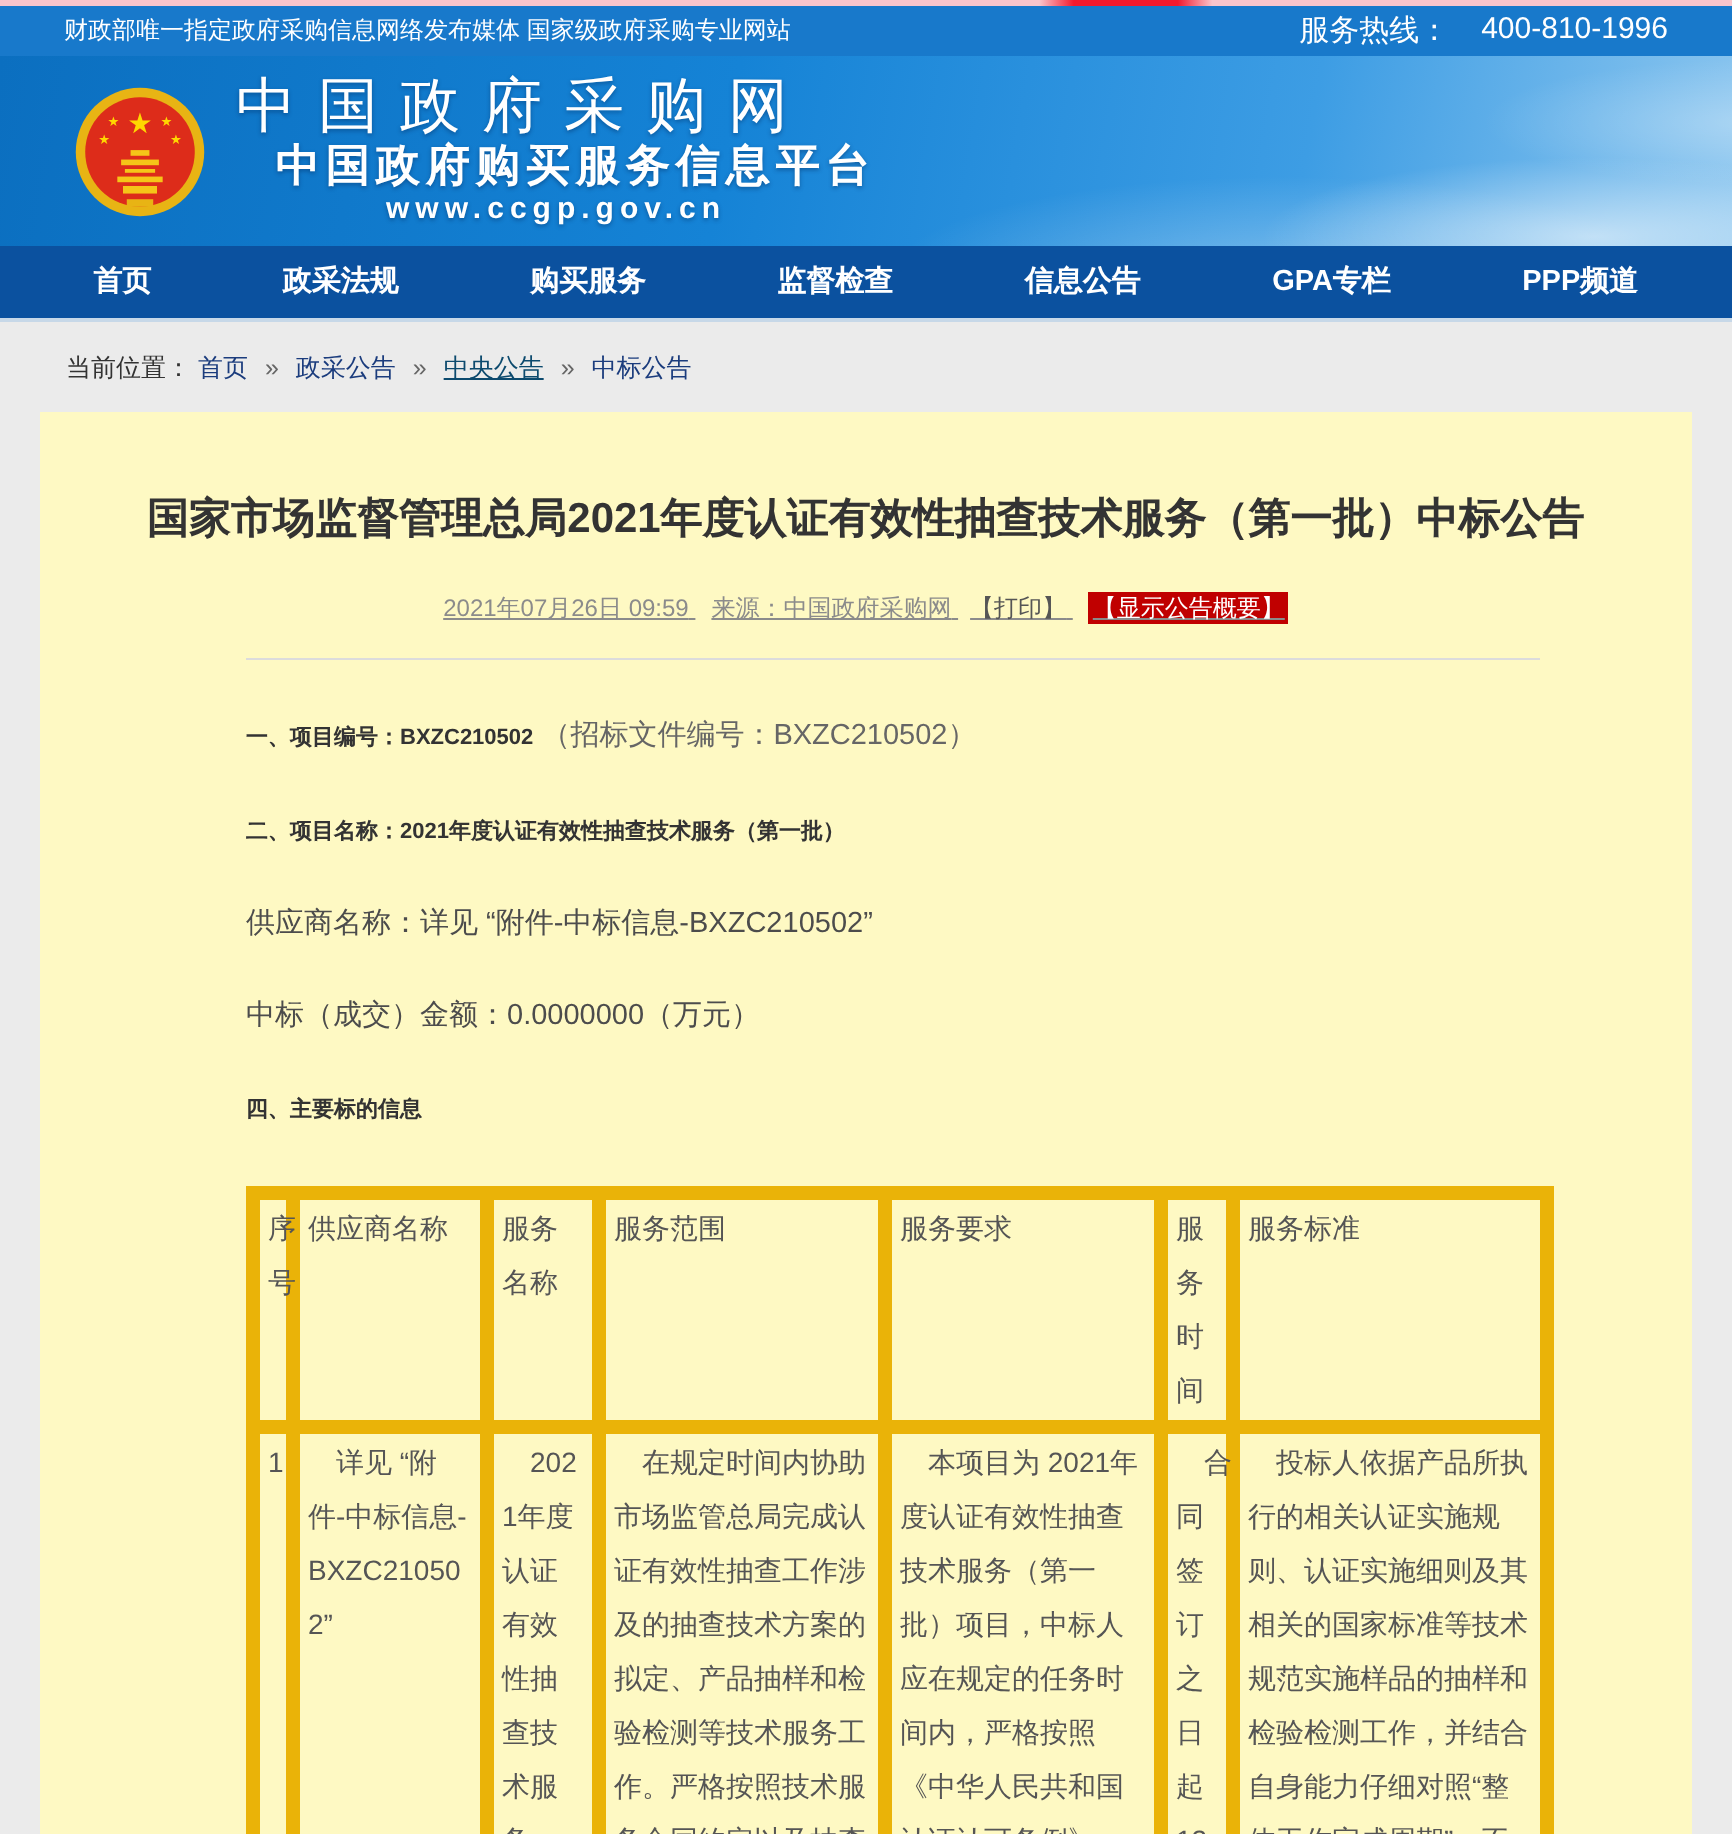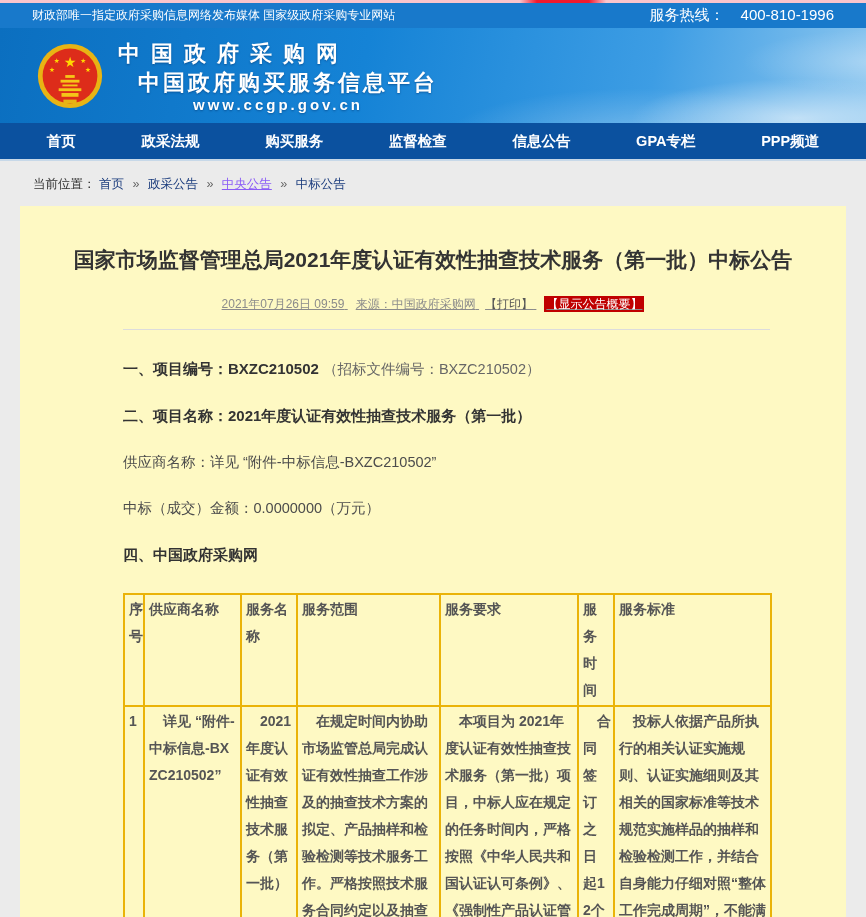--- a/index.html
+++ b/index.html
@@ -16,55 +16,55 @@
   
   .banner { height:95px; position:relative; overflow:hidden;
     background:
       radial-gradient(ellipse 230px 55px at 92% 95%, rgba(255,255,255,.55), rgba(255,255,255,0) 72%),
       radial-gradient(ellipse 280px 70px at 74% 115%, rgba(255,255,255,.30), rgba(255,255,255,0) 70%),
       radial-gradient(ellipse 190px 45px at 101% 35%, rgba(255,255,255,.28), rgba(255,255,255,0) 70%),
       linear-gradient(100deg,#0b6fc0 0%,#1583d6 42%,#3d9de4 75%,#8cc6ef 100%); }
   .banner-inner { display:flex; align-items:center; height:100%; padding-left:36px; }
   .emblem { width:68px; height:68px; flex:0 0 auto; }
   .logo-text { color:#fff; margin-left:14px; text-shadow:0 1px 2px rgba(0,40,90,.45); }
-  .logo-line1 { font-size:22px; font-weight:bold; letter-spacing:11px; line-height:32px; white-space:nowrap; }
+  .logo-line1 { font-size:30px; font-weight:normal; letter-spacing:11px; line-height:32px; white-space:nowrap; }
   .logo-line2 { font-size:22px; font-weight:bold; letter-spacing:3px; line-height:26px; white-space:nowrap;margin-left:20px; }
   .logo-line3 { font-size:15px; font-weight:bold; letter-spacing:3px; text-align:center; line-height:18px; }
 
   
   .nav { height:38px; background:#0b519f; display:flex; align-items:stretch;
          justify-content:space-around; padding:0 14px; border-bottom:2px solid #c7d8e8; }
   .nav-item { color:#fff; font-size:14.5px; font-weight:bold; line-height:36px;
               padding:0 10px; cursor:pointer; white-space:nowrap; }
 
   
   .breadcrumb { padding:15px 0 13px 33px; font-size:12.5px; color:#333; }
   .crumb { color:#1b3c7d; }
   .crumb-sep { color:#666; margin:0 5px; }
-  .crumb-active { color:#8b5cf6; text-decoration:underline; }
+  .crumb-active { color:#0c4a6e; text-decoration:underline; }
 
   
   .panel { margin:0 20px; background:#fef9c3; height:712px; overflow:hidden; padding-top:40px; }
   .article-title { text-align:center; font-size:21px; font-weight:bold; color:#333;
                    padding:0 40px; line-height:28px; }
   .meta { text-align:center; margin-top:22px; font-size:12px; color:#8b8b8b;text-decoration:underline; }
   .meta .print { color:#555; margin-left:6px; cursor:pointer; }
   .meta .badge { background:#c00000; color:#fff; padding:1px 2px; margin-left:8px; cursor:pointer; }
   .divider { width:647px; margin:16px 0 0 103px; border-top:1px solid #dcdcdc; }
 
   .body-text { margin-left:103px; margin-right:80px; margin-top:30px; }
   .para { margin-bottom:29px; font-size:14.5px; line-height:17px; color:#4c4c4c; }
-  .para b { color:#333; font-size:15px; }
+  .para b { color:#333; font-size:11px; }
   .para .tail { color:#666;margin-top:21px; }
 
   
   table.info { border-collapse:collapse; table-layout:fixed; width:647px; margin-left:103px;
                font-size:14px; color:#555; }
-  table.info th, table.info td { border:2px solid #eab308; vertical-align:top; text-align:left;
-               padding:1px 4px; line-height:27px; font-weight:bold; word-break:break-all; }
+  table.info th, table.info td { border:7px solid #eab308; vertical-align:top; text-align:left;
+               padding:1px 4px; line-height:27px; font-weight:normal; word-break:break-all; }
   table.info td.indent { text-indent:1em; }
   col.c1{width:20px;} col.c2{width:97px;} col.c3{width:56px;} col.c4{width:143px;}
   col.c5{width:138px;} col.c6{width:36px;} col.c7{width:157px;}
 </style>
 </head>
 <body>
 
 <div class="top-line"></div>
 
 <div class="top-bar">
@@ -142,21 +142,21 @@
       <b>二、项目名称：2021年度认证有效性抽查技术服务（第一批）</b>
       <span class="tail"></span>
     </div>
     <div class="para">
       <span>供应商名称：详见 “附件-中标信息-BXZC210502”</span>
     </div>
     <div class="para">
       <span>中标（成交）金额：0.0000000（万元）</span>
     </div>
     <div class="para">
-      <b>四、中国政府采购网</b>
+      <b>四、主要标的信息</b>
       <span class="tail"></span>
     </div>
   </div>
 
   <table class="info">
     <colgroup>
       <col class="c1">
         <col class="c2">
         <col class="c3">
         <col class="c4">

